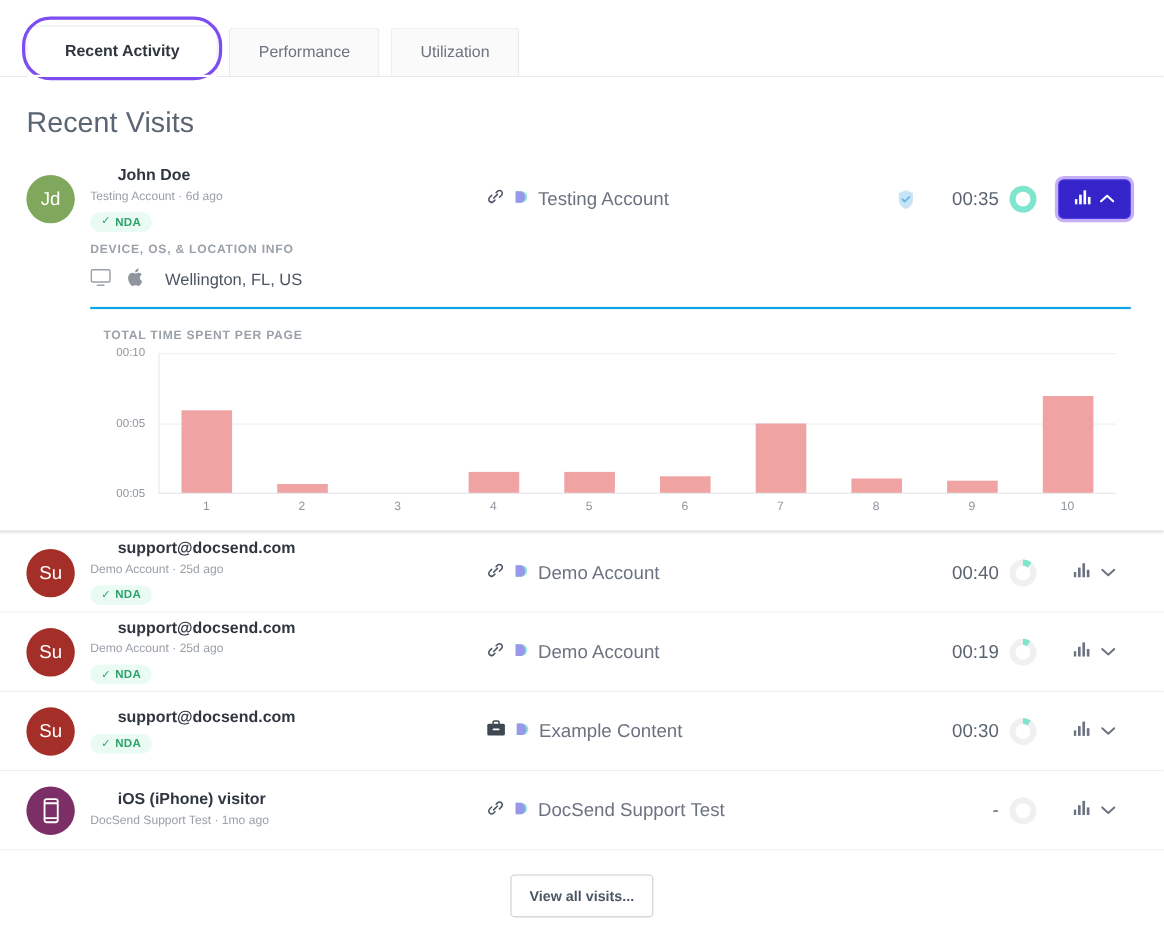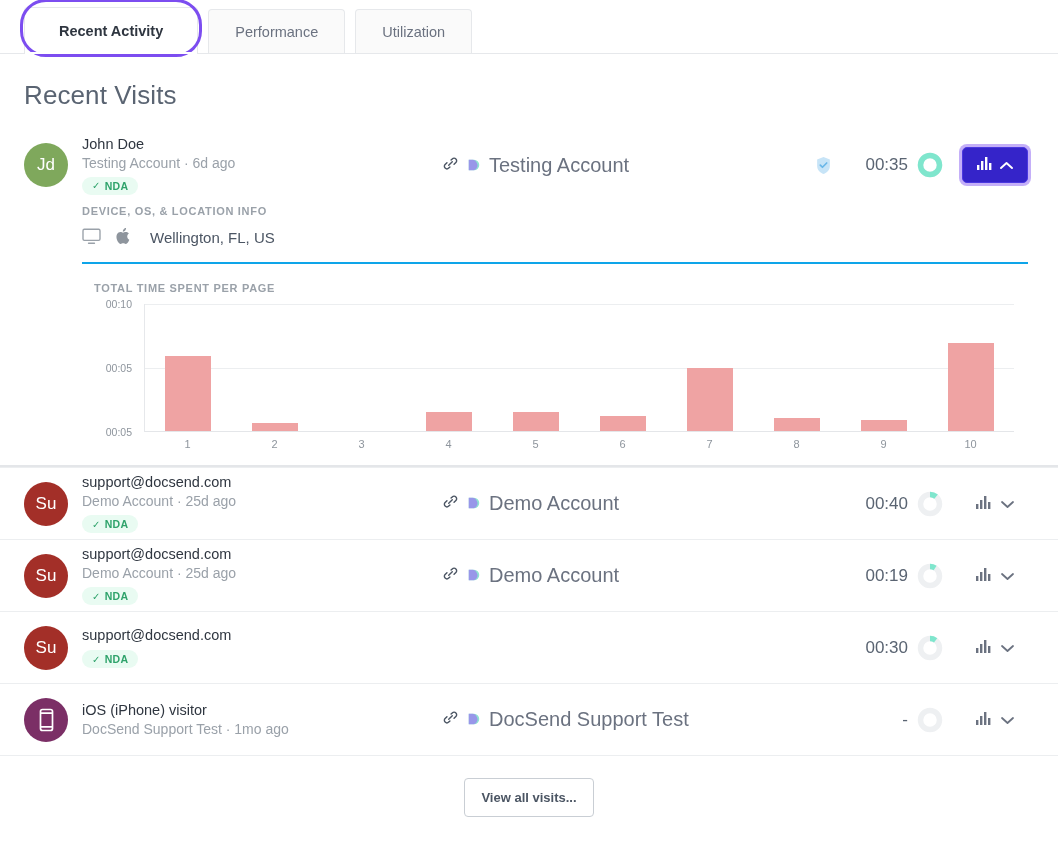--- a/index.html
+++ b/index.html
@@ -7,21 +7,21 @@
     width: 1058px; height: 852px;
     background: #ffffff;
     font-family: "Liberation Sans", "DejaVu Sans", sans-serif;
     color: #3d4852;
     overflow: hidden;
   }
 
   
   .tabbar {
     position: relative;
-    height: 54px;
+    height: 70px;
     border-bottom: 1px solid #e6e8eb;
     padding-left: 24px;
   }
   .tabs { display: flex; align-items: flex-end; height: 100%; gap: 10px; }
   .tab {
     height: 44px;
     padding: 0 26px;
     display: flex; align-items: center; justify-content: center;
     font-size: 14.5px;
     color: #6b7280;
@@ -79,38 +79,38 @@
 
   .avatar {
     width: 44px; height: 44px; border-radius: 50%;
     display: flex; align-items: center; justify-content: center;
     color: #fff; font-size: 17px;
     flex: 0 0 44px;
   }
   .avatar svg { display: block; }
 
   .who { margin-left: 14px; width: 360px; }
-  .who-name { font-size: 14.5px; font-weight: normal; color: #2f3640; line-height: 17px; }
-  .who-sub { font-size: 14px; color: #9aa1a9; margin-top: 3px; line-height: 15px; }
+  .who-name { font-size: 14.5px; font-weight: bold; color: #2f3640; line-height: 17px; margin-left: 25px; }
+  .who-sub { font-size: 11px; color: #9aa1a9; margin-top: 3px; line-height: 15px; }
   .nda {
     display: inline-flex; align-items: center; gap: 4px;
     margin-top: 6px;
     background: #e9fbf2;
     color: #2fa36b;
     font-size: 10.5px; font-weight: bold;
     letter-spacing: 0.3px;
     padding: 3px 10px;
     border-radius: 11px;
   }
   .nda .chk { font-size: 10px; }
 
   .link-col {
     display: flex; align-items: center; gap: 8px;
     width: 330px;
-    font-size: 20px; color: #6b7280;
+    font-size: 17px; color: #6b7280;
   }
   .link-col .lbl { white-space: nowrap; }
 
   .spacer { flex: 1; }
 
   .shield { width: 22px; display: flex; justify-content: center; }
 
   .duration {
     width: 74px;
     text-align: right;
@@ -473,20 +473,36 @@
     <div class="avatar" style="background:#a32f28;">
       <span>Su</span>
     </div>
     <div class="who">
       <div class="who-name">support@docsend.com</div>
       <div class="nda">
         <span class="chk">✓</span>
         <span>NDA</span>
       </div>
     </div>
+    <div class="link-col">
+      <span>
+        <svg width="18" height="16" viewBox="0 0 20 18">
+          <rect x="1" y="4.5" width="18" height="12" rx="1.6" fill="#3d4852"></rect>
+          <path d="M7 4.5V3a1.4 1.4 0 011.4-1.4h3.2A1.4 1.4 0 0113 3v1.5" fill="none" stroke="#3d4852" stroke-width="1.7"></path>
+          <rect x="6.5" y="9.3" width="7" height="1.9" rx="0.9" fill="#ffffff"></rect>
+        </svg>
+      </span>
+      <span>
+        <svg width="14" height="14" viewBox="0 0 24 24">
+          <path d="M3 3h9a9 9 0 010 18H3z" fill="#8fe3d2"></path>
+          <path d="M3 3h7a7 7 0 016.5 4.5A9 9 0 0112 21H3z" fill="#9b7ef0" opacity="0.75"></path>
+        </svg>
+      </span>
+      <span class="lbl">Example Content</span>
+    </div>
     <div class="spacer"></div>
     <div class="shield"></div>
     <div class="duration">00:30</div>
     <div class="donut">
       <svg width="26" height="26" viewBox="0 0 26 26">
         <circle cx="13" cy="13" r="9.5" fill="none" stroke="#eef0f2" stroke-width="5.5"></circle>
         <circle cx="13" cy="13" r="9.5" fill="none" stroke="#7fe6cd" stroke-width="5.5" stroke-dasharray="6.0 53.7" transform="rotate(-90 13 13)"></circle>
       </svg>
     </div>
     <div class="expand-plain">

